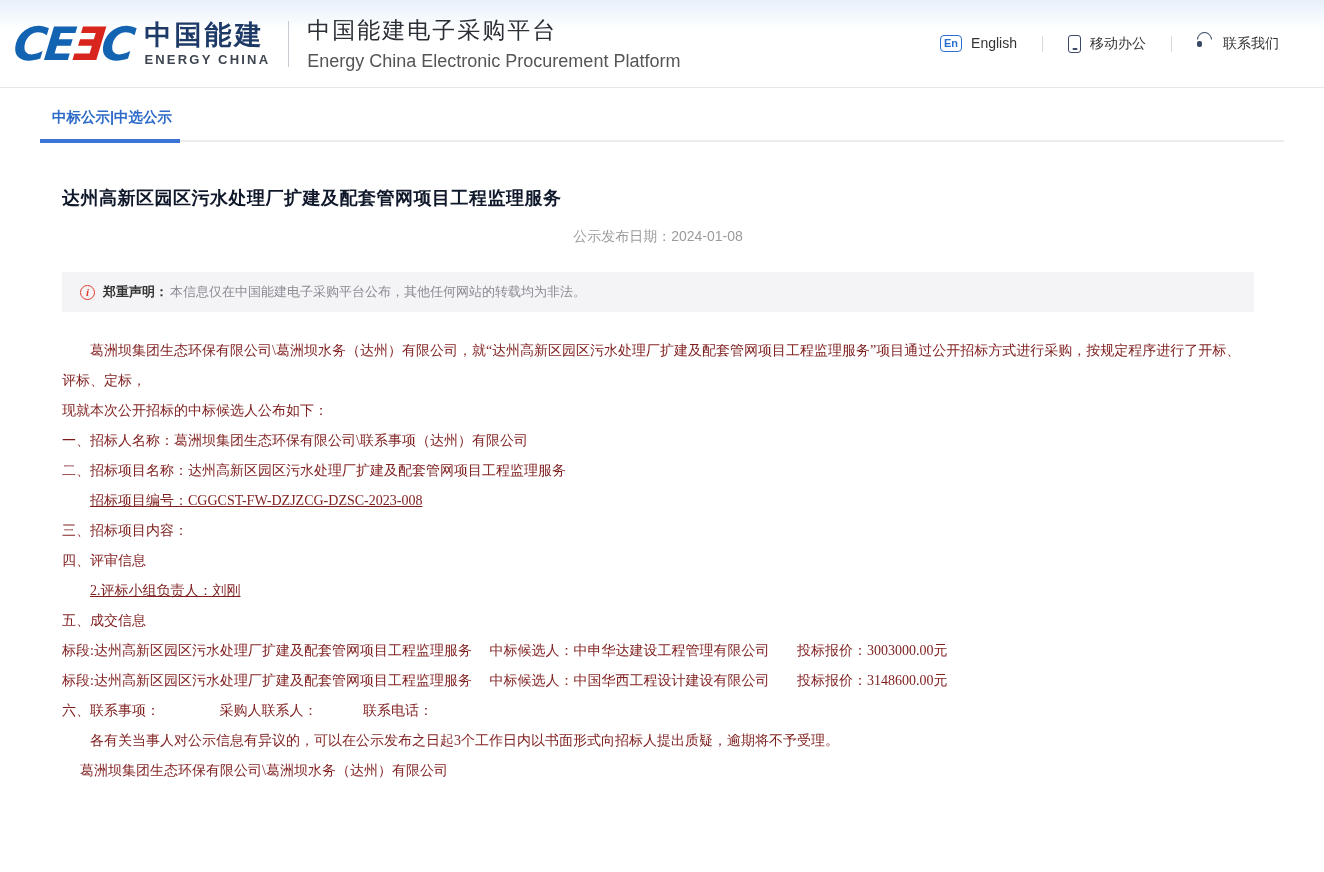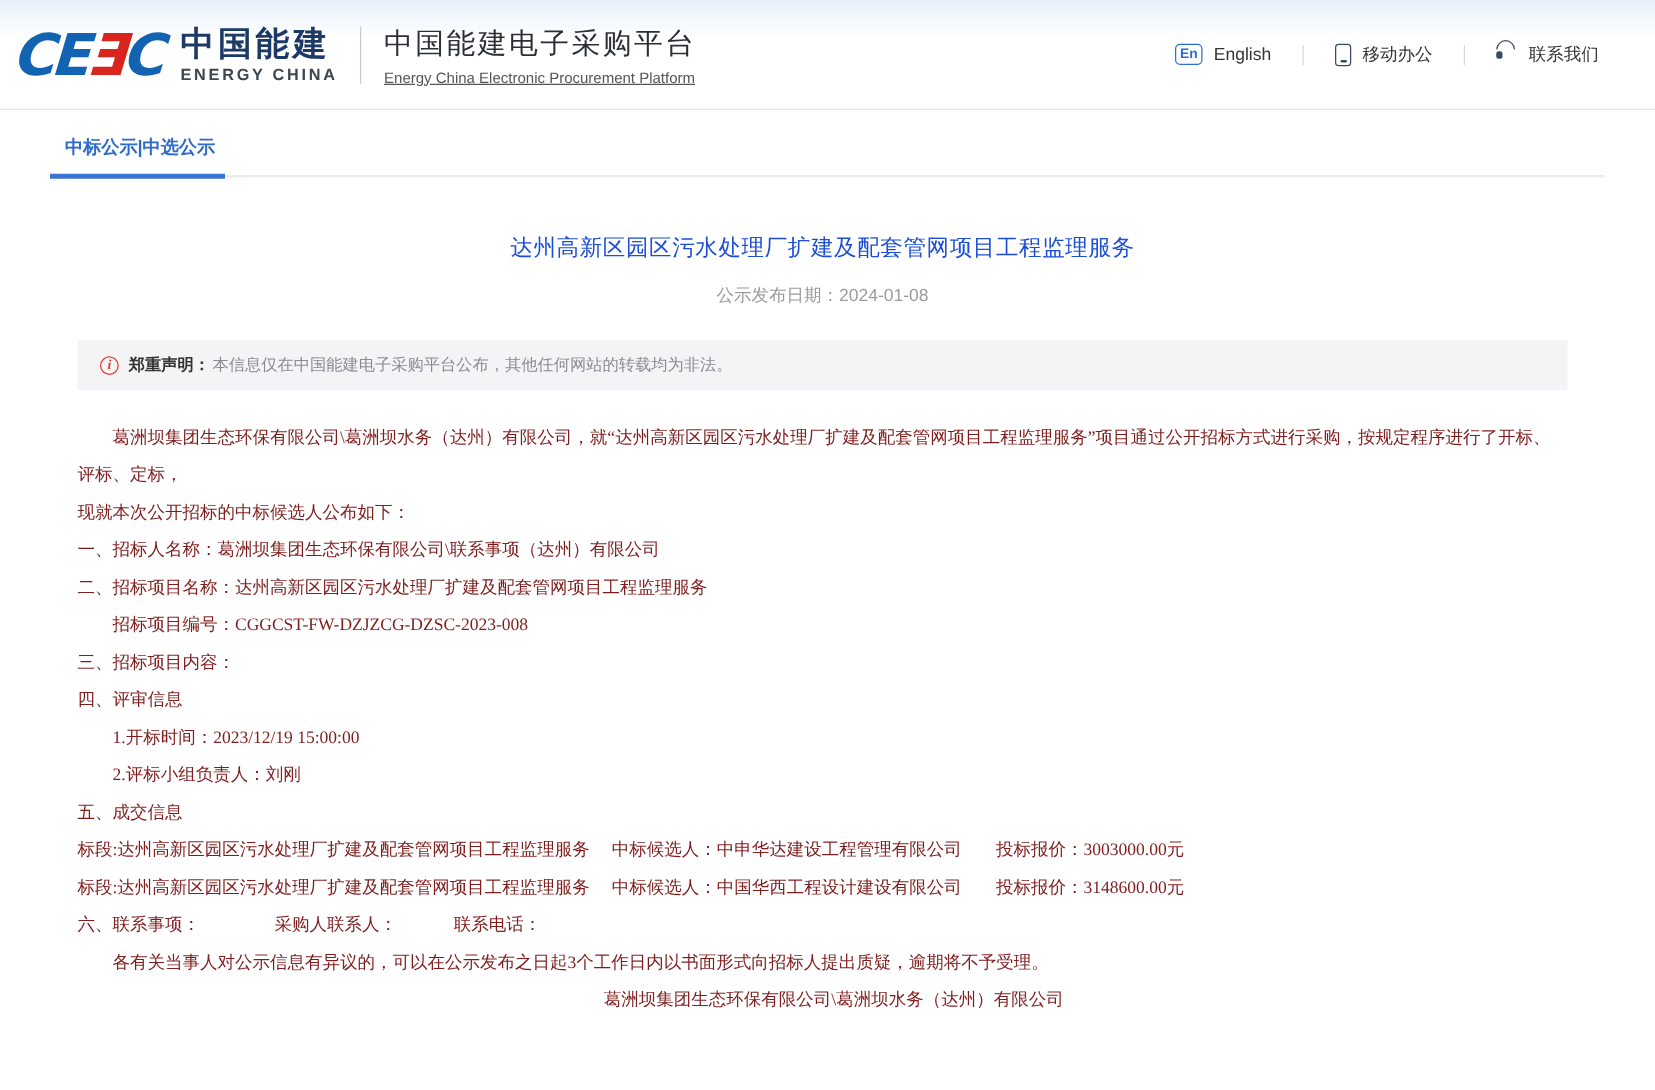--- a/index.html
+++ b/index.html
@@ -39,21 +39,21 @@
   .logo-cn {
     font-size: 27px; font-weight: bold; color: #1d3a67;
     letter-spacing: 3px; line-height: 1.15; white-space: nowrap;
   }
   .logo-en {
     font-size: 13px; color: #3d4550; letter-spacing: 2.2px;
     font-weight: 600; white-space: nowrap;
   }
   .logo-divider { width: 1px; height: 46px; background: #c8ccd2; margin: 0 18px; }
   .platform-cn { font-size: 23px; color: #2b2f36; letter-spacing: 2px; white-space: nowrap; }
-  .platform-en { font-size: 12px; color: #555; margin-top: 5px; white-space: nowrap; text-decoration: underline; }
+  .platform-en { font-size: 18px; color: #555; margin-top: 5px; white-space: nowrap; }
 
   .header-nav { display: flex; align-items: center; font-size: 14px; color: #333; }
   .nav-item { display: flex; gap: 9px; padding: 0 25px; cursor: pointer; white-space: nowrap; }
   .nav-sep { width: 1px; height: 16px; background: #d9d9d9; }
   .en-badge {
     border: 1.5px solid #2b6fd0; color: #2b6fd0; border-radius: 4px;
     font-size: 11px; font-weight: bold; padding: 1px 3px; line-height: 1.2;
   }
   .icon-mobile {
     width: 13px; height: 18px;
@@ -96,22 +96,22 @@
     cursor: pointer;
   }
   .tab-underline {
     position: absolute; left: 0; bottom: -3px;
     width: 140px; height: 4px; background: #3a74d4;
   }
 
   
   .doc { margin: 0 40px; padding: 0 30px 30px 22px; }
   .doc-title {
-    text-align: center; font-size: 18px; font-weight: normal;
-    color: #1d4ed8; margin: 44px 0 0 0; letter-spacing: 0.5px;
+    text-align: left; font-size: 18px; font-weight: bold;
+    color: #0f172a; margin: 44px 0 0 0; letter-spacing: 0.5px;
   }
   .doc-date { text-align: center; font-size: 14px; color: #9b9b9b; margin-top: 18px; }
 
   .warning {
     margin-top: 26px; background: #f4f4f6; height: 40px;
     display: flex; align-items: center; padding: 0 16px 0 18px;
     font-size: 13px; color: #8a8a93;
   }
   .warning-icon {
     width: 15px; height: 15px; flex: 0 0 15px;
@@ -122,22 +122,22 @@
   }
   .warning-bold { color: #333; font-weight: bold; margin-right: 2px; white-space: nowrap; }
 
   .body-text {
     margin-top: 24px;
     font-family: "Liberation Serif", "DejaVu Serif", serif;
     font-size: 14px; color: #7f1d1d; line-height: 30px;
   }
   .body-text p { margin: 0; }
   .indent2 { text-indent: 2em; }
-  .pad2 { padding-left: 2em; }
-  .pad13 { padding-left: 18px; text-align: center; }
+  .pad2 { padding-left: 2em; text-decoration: underline; }
+  .pad13 { padding-left: 18px; }
   .bid-row .bid-candidate { margin-left: 14px; }
   .bid-row .bid-price { margin-left: 24px; }
   .contact-line .c2 { margin-left: 56px; text-align: right; }
   .contact-line .c3 { margin-left: 42px; }
 </style>
 </head>
 <body>
 
 <header class="site-header">
   <div class="logo-area">
@@ -189,21 +189,20 @@
   </div>
 
   <div class="body-text">
     <p class="indent2">葛洲坝集团生态环保有限公司\葛洲坝水务（达州）有限公司，就“达州高新区园区污水处理厂扩建及配套管网项目工程监理服务”项目通过公开招标方式进行采购，按规定程序进行了开标、评标、定标，</p>
     <p>现就本次公开招标的中标候选人公布如下：</p>
     <p>一、招标人名称：葛洲坝集团生态环保有限公司\联系事项（达州）有限公司</p>
     <p>二、招标项目名称：达州高新区园区污水处理厂扩建及配套管网项目工程监理服务</p>
     <p class="pad2">招标项目编号：CGGCST-FW-DZJZCG-DZSC-2023-008</p>
     <p>三、招标项目内容：</p>
     <p>四、评审信息</p>
-    <p class="pad2">1.开标时间：2023/12/19 15:00:00</p>
     <p class="pad2">2.评标小组负责人：刘刚</p>
     <p>五、成交信息</p>
 
     <p class="bid-row">
       <span class="bid-section">标段:达州高新区园区污水处理厂扩建及配套管网项目工程监理服务</span>
       <span class="bid-candidate">中标候选人：中申华达建设工程管理有限公司</span>
       <span class="bid-price">投标报价：3003000.00元</span>
     </p>
     <p class="bid-row">
       <span class="bid-section">标段:达州高新区园区污水处理厂扩建及配套管网项目工程监理服务</span>

